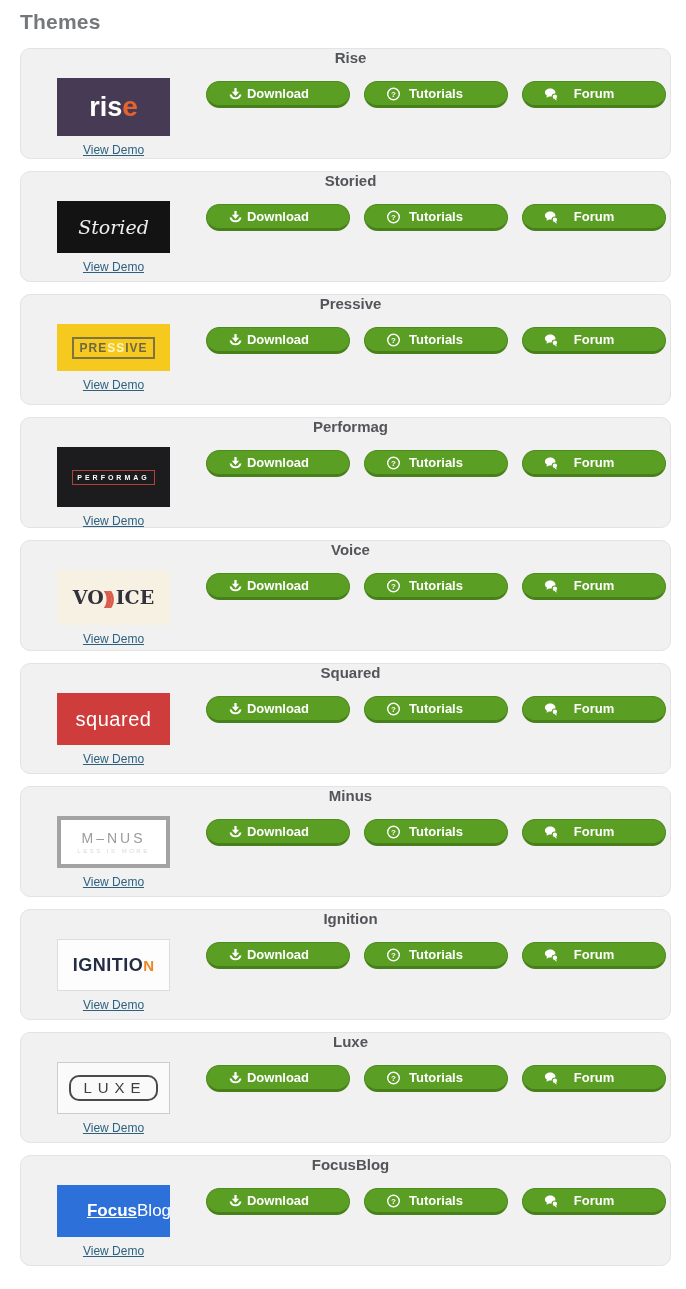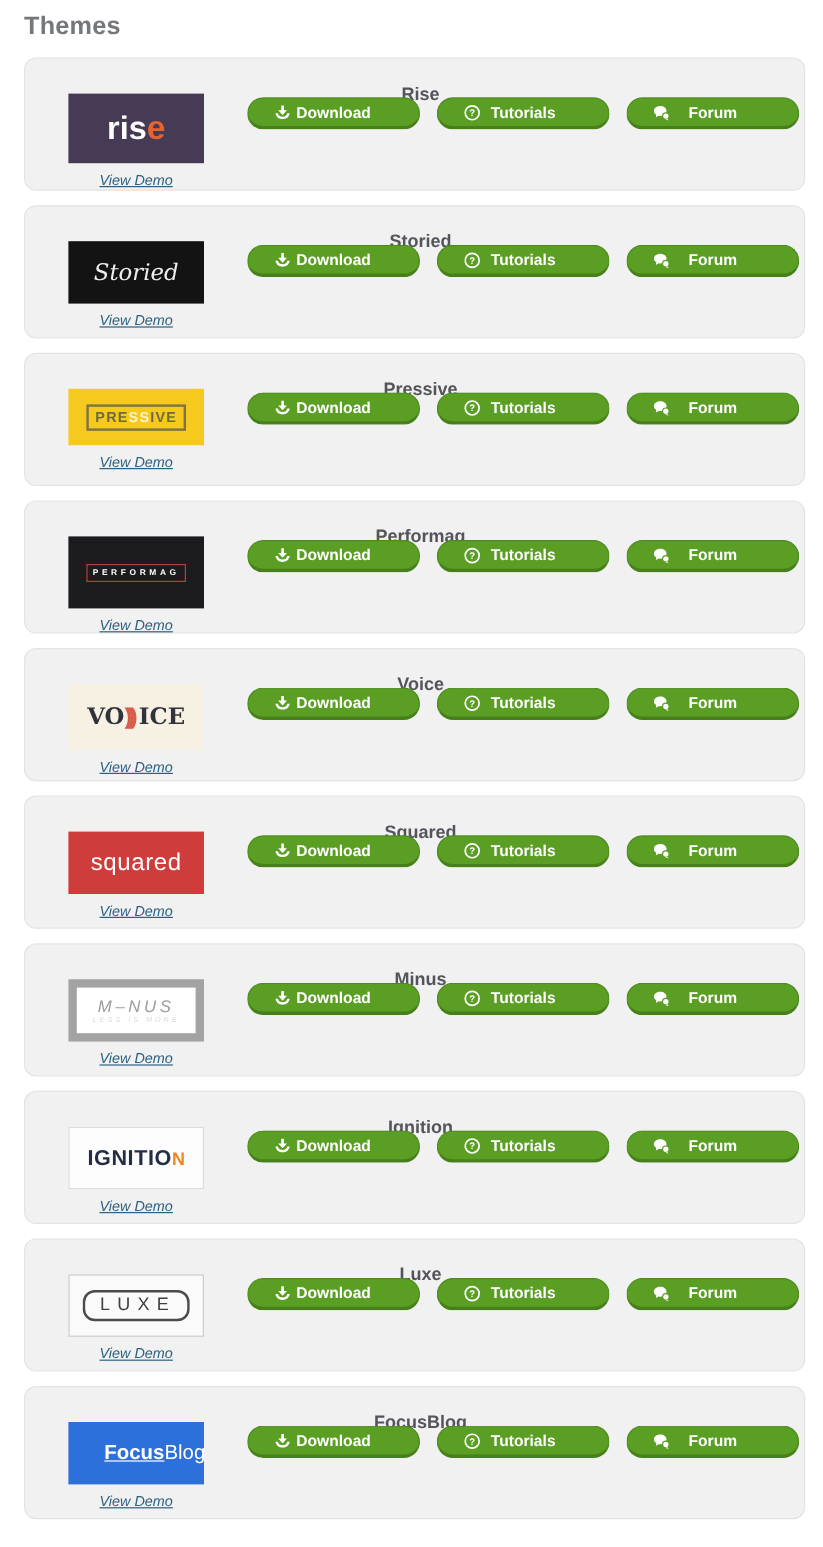--- a/index.html
+++ b/index.html
@@ -13,30 +13,30 @@
 
   .theme-card {
     position:relative;
     height:111px;
     background:#f1f1f1;
     border:1px solid #e3e3e3;
     border-radius:10px;
     margin-bottom:12px;
   }
   .theme-title {
-    position:absolute; top:21px; left:0; right:0;
+    position:absolute; top:0; left:0; right:0;
     text-align:center;
     font-size:15px; font-weight:bold; color:#53555a;margin-left:10px;
   }
   .card-body { display:flex; align-items:flex-start; height:100%; }
   .left-col {
     width:185px; display:flex; flex-direction:column; align-items:center;
     padding-top:29px;
   }
-  .view-demo { font-size:12px; color:#2e6180; text-decoration:underline; margin-top:7px; cursor:pointer;font-style:italic; }
+  .view-demo { font-size:12px; color:#2e6180; text-decoration:underline; margin-top:7px; cursor:pointer; }
 
   .actions { flex:1; display:flex; gap:14px; margin-top:32px; padding-right:4px; }
   .btn {
     position:relative; flex:1; height:27px;
     background:#5b9e24;
     border:1px solid #4d8b1e; border-bottom:3px solid #47801b;
     border-radius:14px;
     color:#fff; font-size:13px; font-weight:bold;
     font-family:"Liberation Sans", sans-serif;
     display:flex; align-items:center; justify-content:center;
@@ -65,21 +65,21 @@
   .logo-performag .logo-inner { border:1px solid #b04338; padding:3px 4px; }
   .logo-performag .main { color:#ffffff; font-weight:bold; font-size:7px; letter-spacing:3px; }
 
   .logo-voice { background:#f6f1e3; height:55px; }
   .logo-voice .main { color:#32323c; font-family:"DejaVu Serif", serif; font-weight:bold; font-size:19px; }
   .logo-voice .accent { color:#d95b4a; font-weight:bold; font-size:19px; letter-spacing:-4px; margin-right:5px; }
 
   .logo-squared { background:#ce3c3c; height:52px; }
   .logo-squared .main { color:#ffffff; font-size:20px; letter-spacing:0.5px; }
 
-  .logo-minus { background:#ffffff; border:7px solid #a3a3a3; height:52px;font-style:italic; }
+  .logo-minus { background:#ffffff; border:4px solid #a3a3a3; height:52px; }
   .logo-minus .logo-inner { flex-direction:column; align-items:center; }
   .logo-minus .main { color:#9b9b9b; font-size:14px; letter-spacing:3px; }
   .logo-minus .sub { color:#d8d8d8; font-size:6px; letter-spacing:2.5px; margin-top:2px; }
 
   .logo-ignition { background:#fdfdfd; border:1px solid #dddddd; height:52px; }
   .logo-ignition .main { color:#252d44; font-weight:bold; font-size:18px; letter-spacing:0.5px; }
   .logo-ignition .accent { color:#ee8722; font-weight:bold; font-size:15px; }
 
   .logo-luxe { background:#fafafa; border:1px solid #cccccc; height:52px; }
   .logo-luxe .logo-inner { border:2px solid #4a4a4a; border-radius:10px; padding:2px 9px 3px 12px; }

